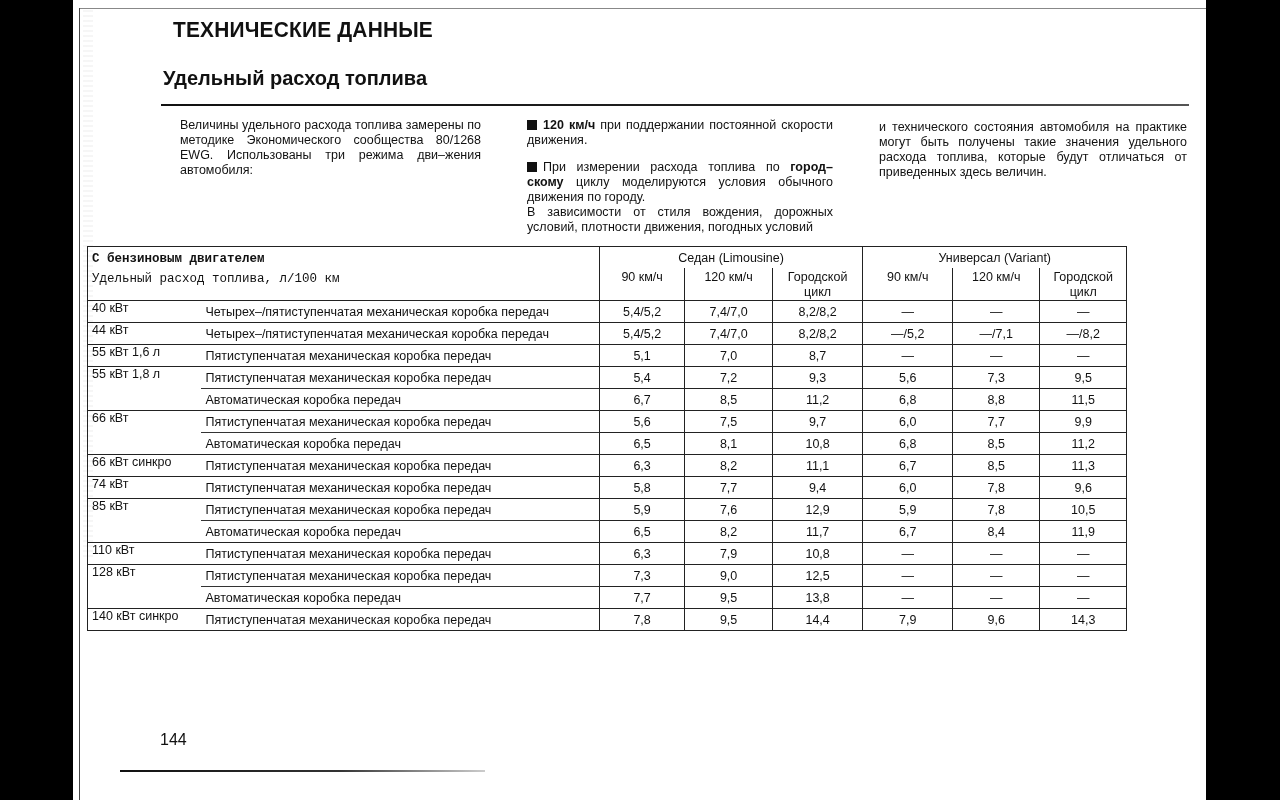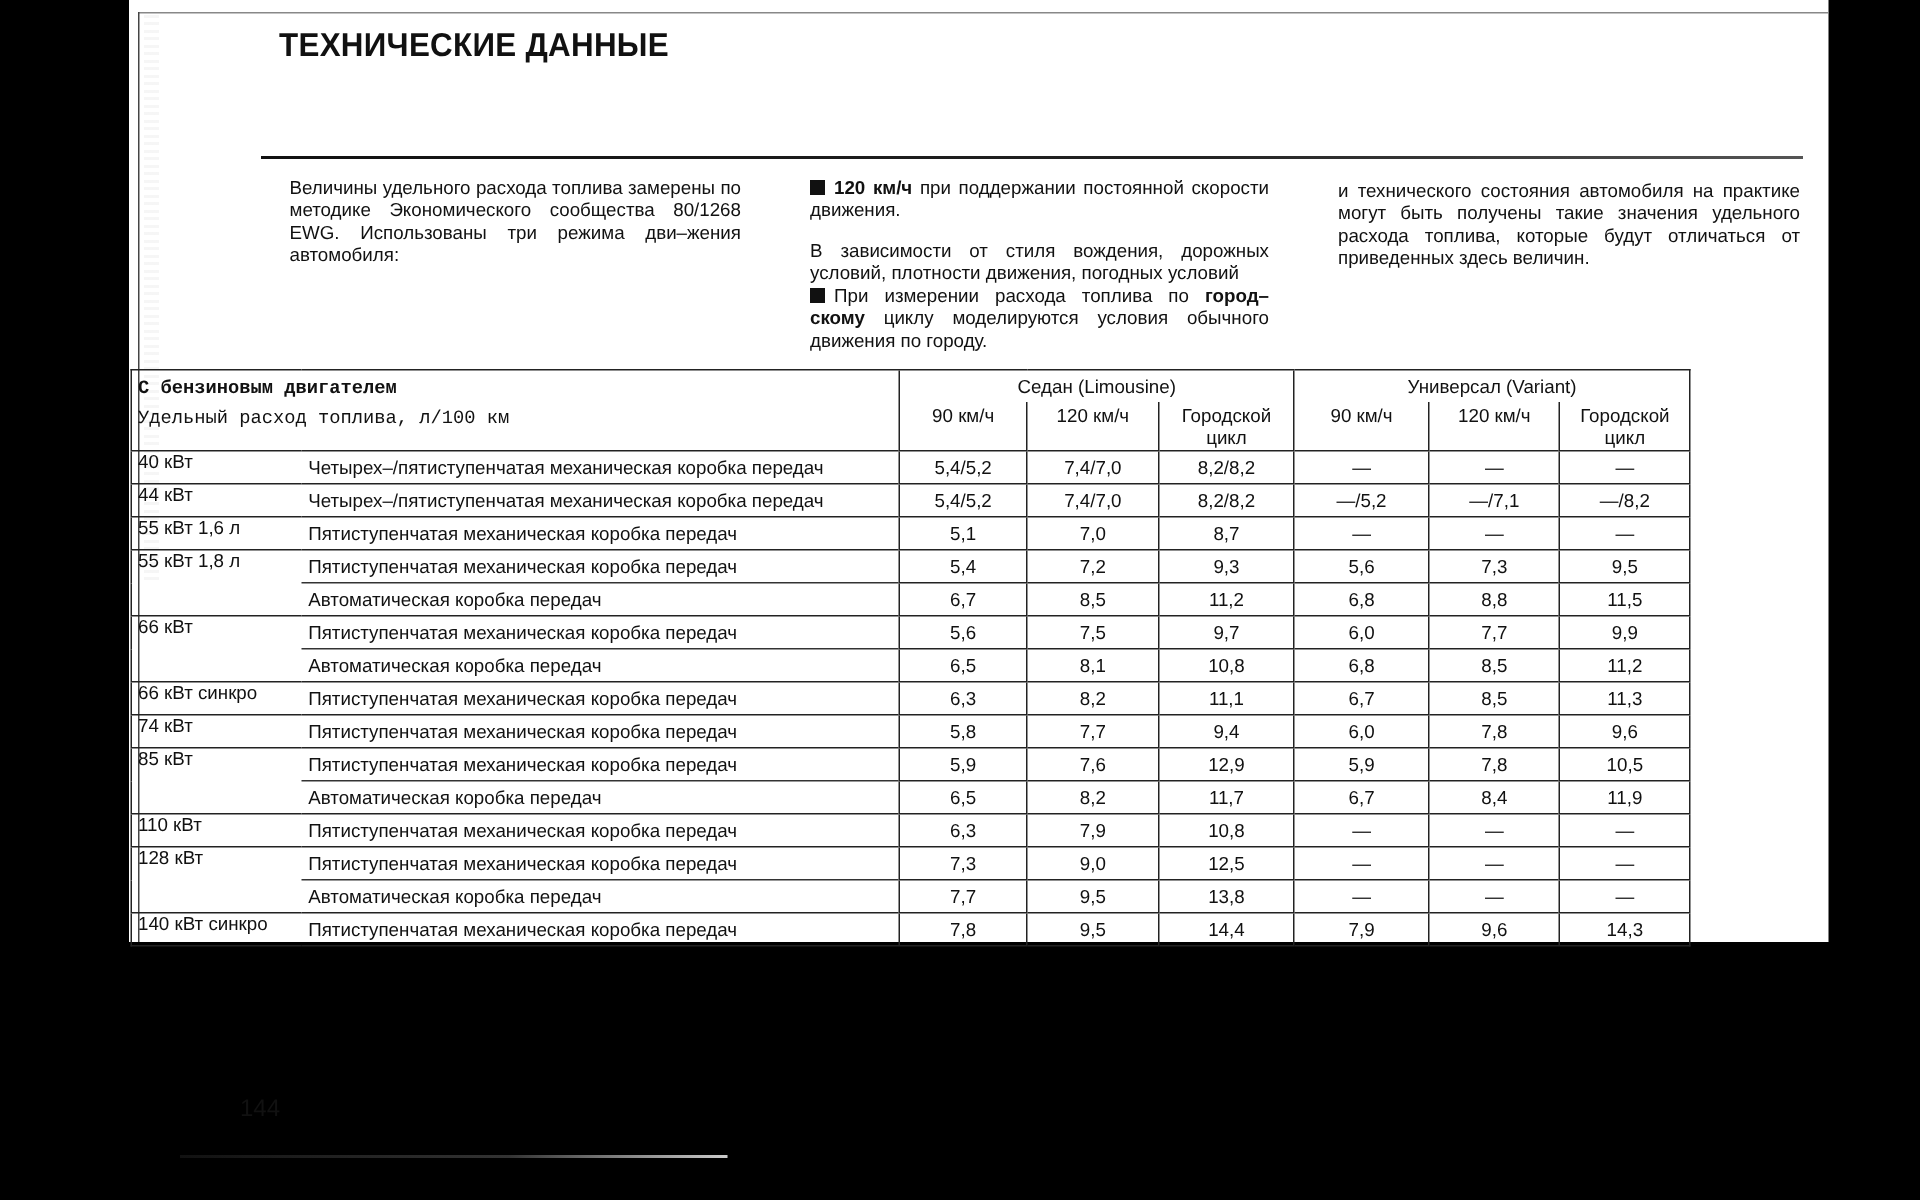--- a/index.html
+++ b/index.html
@@ -1,21 +1,21 @@
 <!DOCTYPE html>
 <html><head>
 <meta charset="utf-8">
 <style>
   html, body { margin: 0; padding: 0; }
   body {
     width: 1280px; height: 800px; background: #000; position: relative; overflow: hidden;
     font-family: "Liberation Sans", "DejaVu Sans", sans-serif; color: #111;
   }
   .page {
-    position: absolute; left: 86px; top: 0; width: 1133px; height: 628px; background: #fff;
+    position: absolute; left: 73px; top: 0; width: 1133px; height: 800px; background: #fff;
   }
   .page-top-rule { position: absolute; left: 6px; right: 0; top: 8px; height: 1px; background: #888; }
   .page-left-rule { position: absolute; left: 6px; top: 8px; bottom: 0; width: 1px; background: #444; }
   .scan-noise { position: absolute; left: 10px; top: 10px; width: 10px; bottom: 240px;
     background: repeating-linear-gradient(180deg, #f2f2f2 0 2px, #fff 2px 5px); opacity: .7; }
   .section-title {
     position: absolute; left: 100px; top: 17px; font-size: 22px; font-weight: bold; letter-spacing: 0.2px;
     transform: scaleX(0.95); transform-origin: left;
   }
   .subsection-title {
@@ -61,30 +61,31 @@
 </style>
 </head>
 <body>
 
 <div class="page">
   <div class="page-top-rule"></div>
   <div class="page-left-rule"></div>
   <div class="scan-noise"></div>
 
   <div class="section-title">ТЕХНИЧЕСКИЕ ДАННЫЕ</div>
+  <div class="subsection-title">Удельный расход топлива</div>
   <div class="title-rule"></div>
 
   <div class="intro-col col1">
     <p>Величины удельного расхода топлива замерены по методике Экономического сообщества 80/1268 EWG. Использованы три режима дви–жения автомобиля:</p>
   </div>
 
   <div class="intro-col col2">
     <p><span class="bullet"></span><b>120 км/ч</b><span> при поддержании постоянной скорости движения.</span></p>
+    <p class="tight"><span class="bullet"></span><span>При измерении расхода топлива по </span><b>город–скому</b><span> циклу моделируются условия обычного движения по городу.</span></p>
     <p class="tight">В зависимости от стиля вождения, дорожных условий, плотности движения, погодных условий</p>
-    <p class="tight"><span class="bullet"></span><span>При измерении расхода топлива по </span><b>город–скому</b><span> циклу моделируются условия обычного движения по городу.</span></p>
   </div>
 
   <div class="intro-col col3">
     <p>и технического состояния автомобиля на практике могут быть получены такие значения удельного расхода топлива, которые будут отличаться от приведенных здесь величин.</p>
   </div>
 </div>
 
 <table class="fuel" id="fuel-table">
   <colgroup>
     <col style="width:112px">

